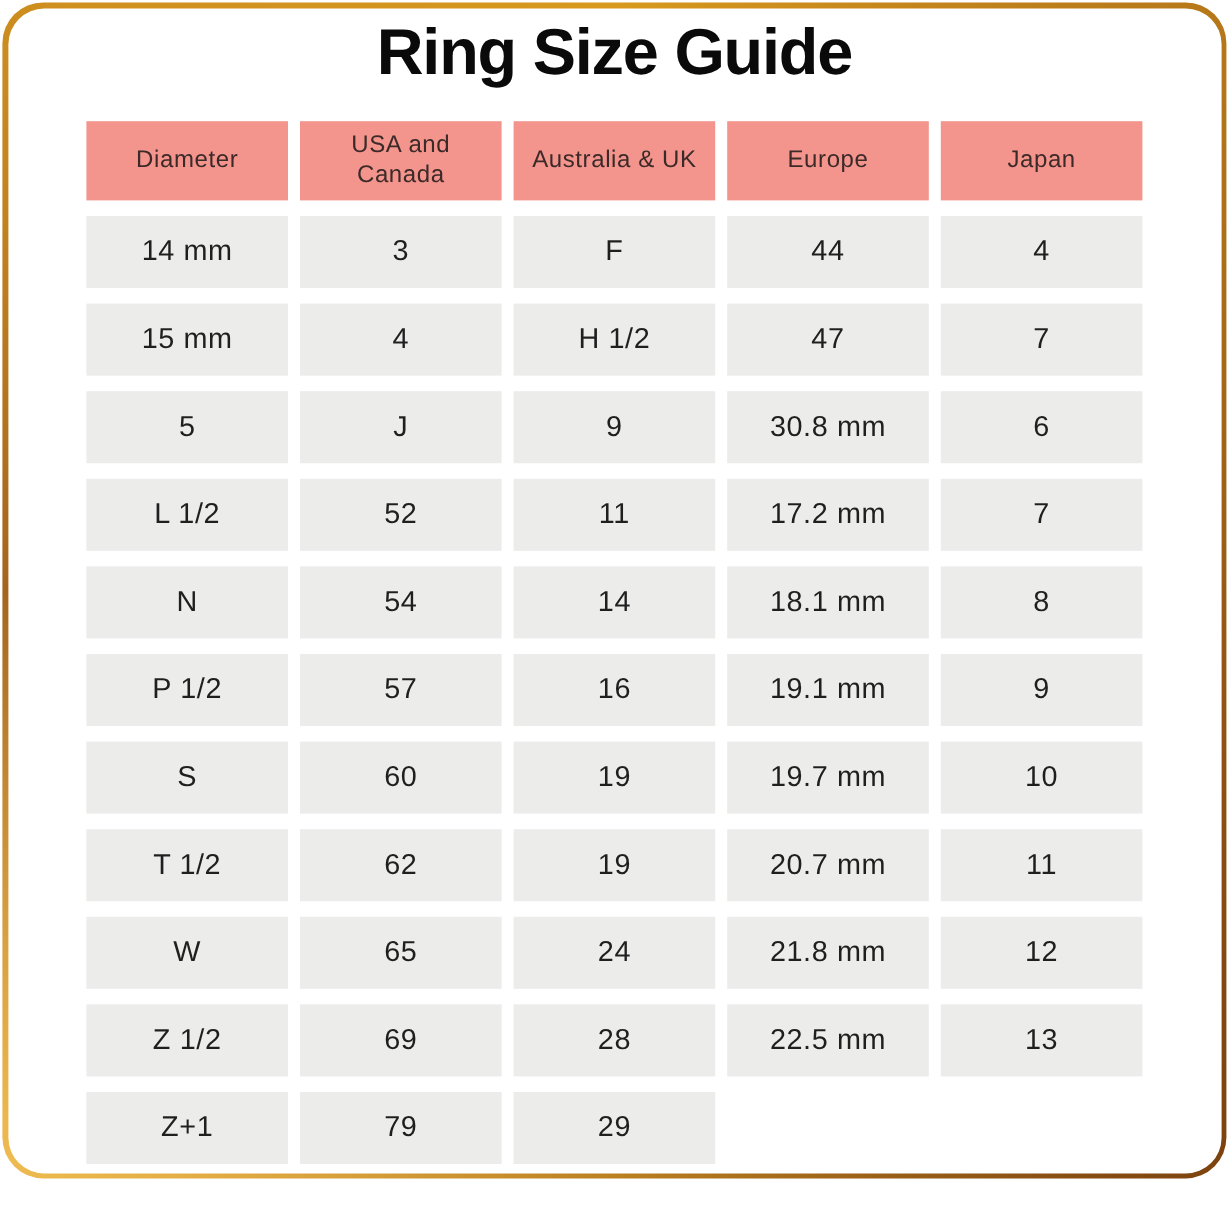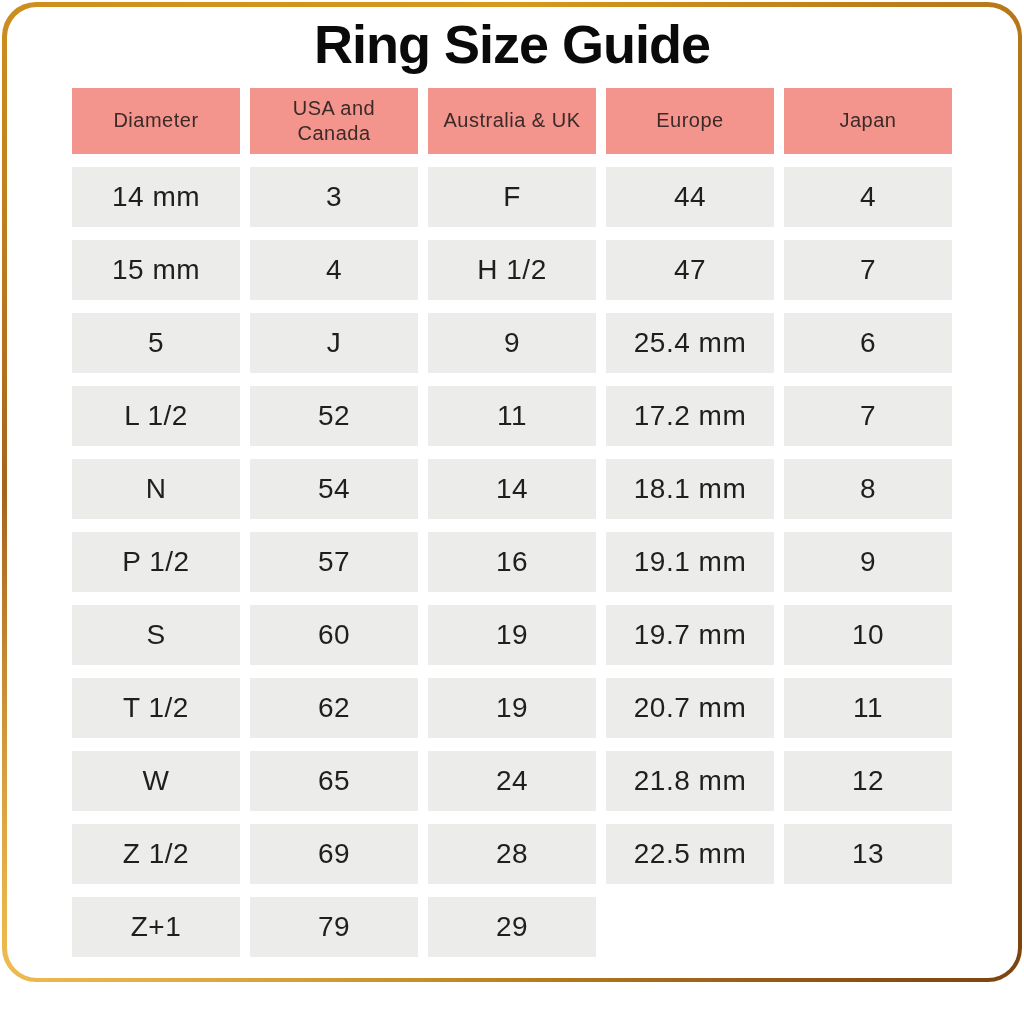--- a/index.html
+++ b/index.html
@@ -47,35 +47,35 @@
   .page-title {
     text-align: center;
     font-size: 54px;
     line-height: 1.15;
     font-weight: 900;
     letter-spacing: -1px;
     color: var(--title-text);
   }
   .size-grid {
     width: 880px;
-    margin: 13px auto 0;
+    margin: 26px auto 0;
     display: grid;
     grid-template-columns: repeat(5, 1fr);
     column-gap: 10px;
     row-gap: 13px;
   }
   .cell {
     display: flex;
     align-items: center;
     justify-content: center;
     text-align: center;
     height: 60px;
     background: var(--cell-bg);
     color: var(--cell-text);
-    font-size: 28px;
+    font-size: 24px;
     letter-spacing: 0.5px;
   }
   .cell.header {
     height: 66px;
     background: var(--header-bg);
     color: var(--header-text);
     font-size: 20px;
     line-height: 1.25;
     white-space: pre-line;
   }
@@ -100,21 +100,21 @@
           <div class="cell">44</div>
           <div class="cell">4</div>
           <div class="cell">15 mm</div>
           <div class="cell">4</div>
           <div class="cell">H 1/2</div>
           <div class="cell">47</div>
           <div class="cell">7</div>
           <div class="cell">5</div>
           <div class="cell">J</div>
           <div class="cell">9</div>
-          <div class="cell">25.4 mm</div>
+          <div class="cell">30.8 mm</div>
           <div class="cell">6</div>
           <div class="cell">L 1/2</div>
           <div class="cell">52</div>
           <div class="cell">11</div>
           <div class="cell">17.2 mm</div>
           <div class="cell">7</div>
           <div class="cell">N</div>
           <div class="cell">54</div>
           <div class="cell">14</div>
           <div class="cell">18.1 mm</div>

